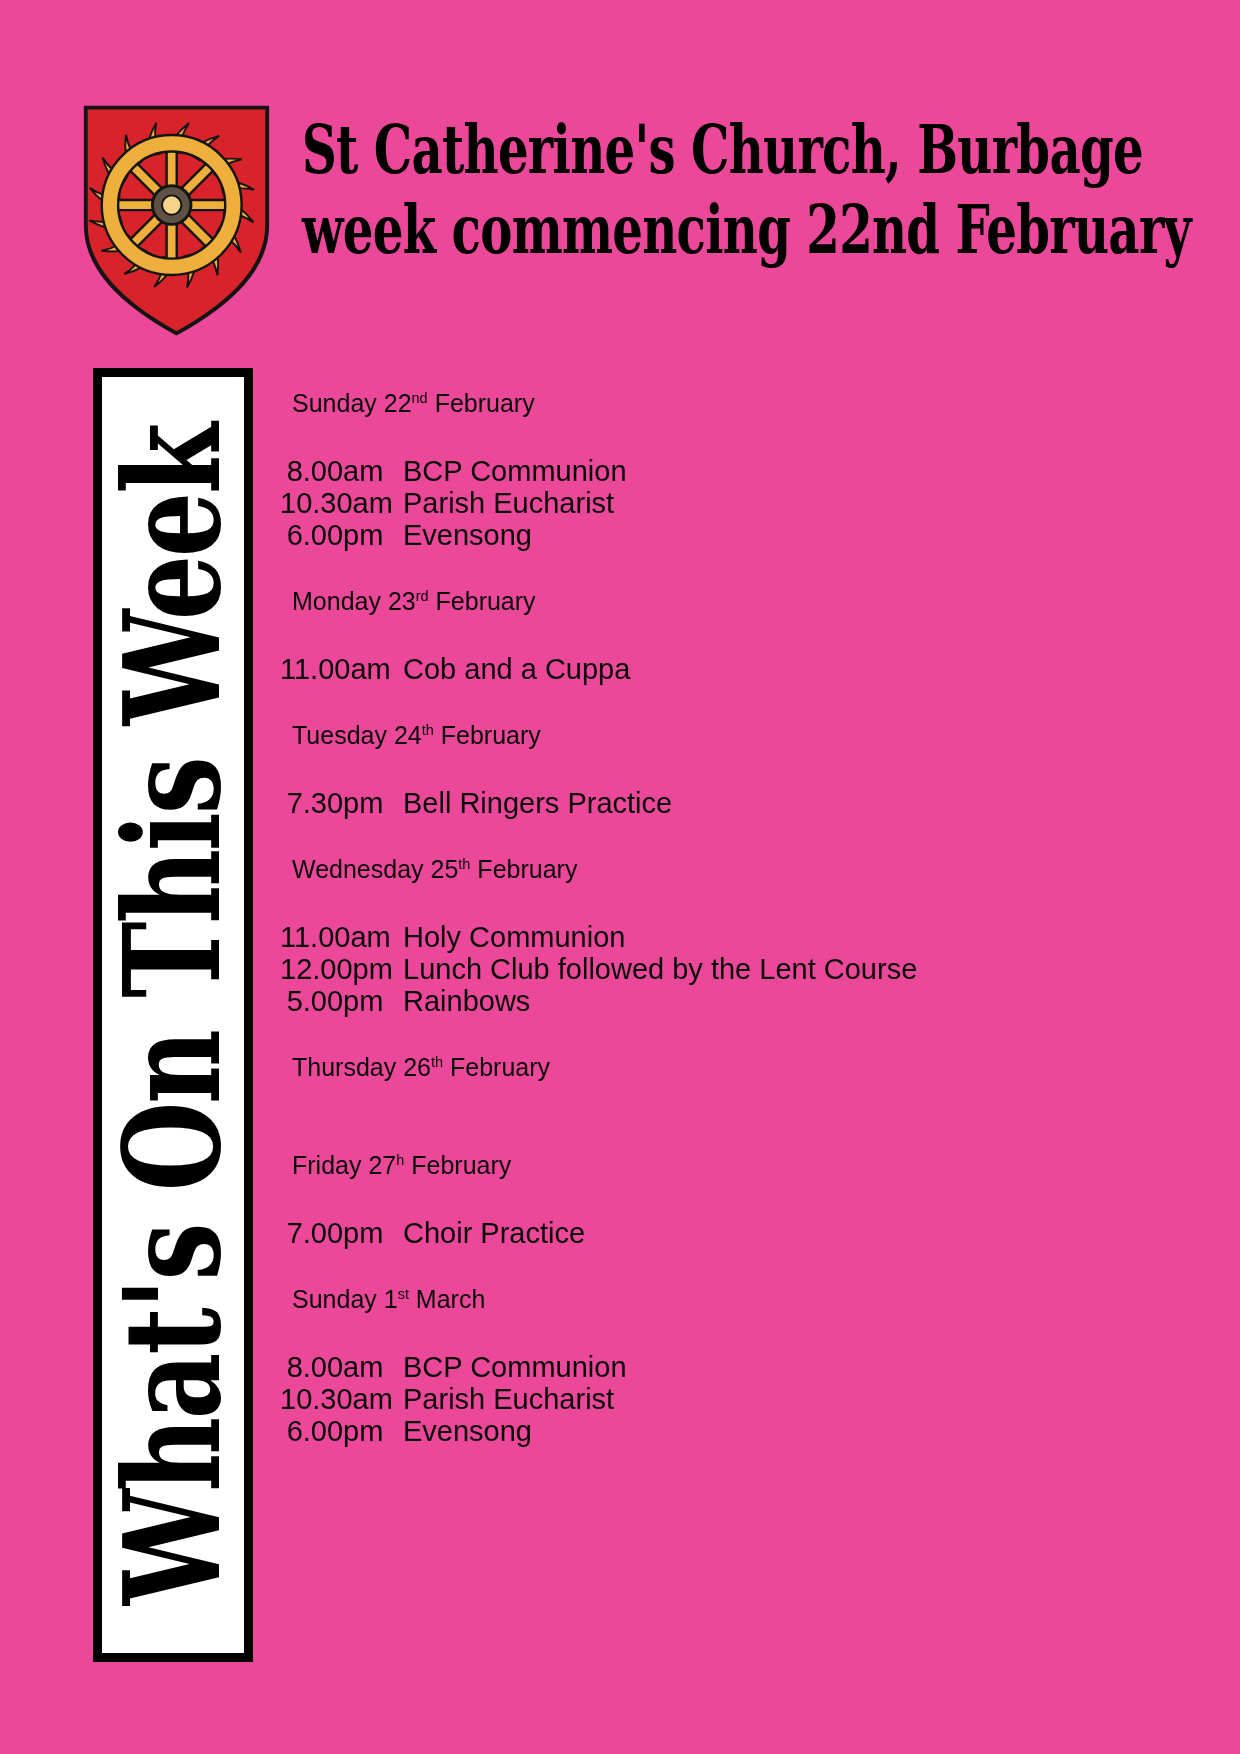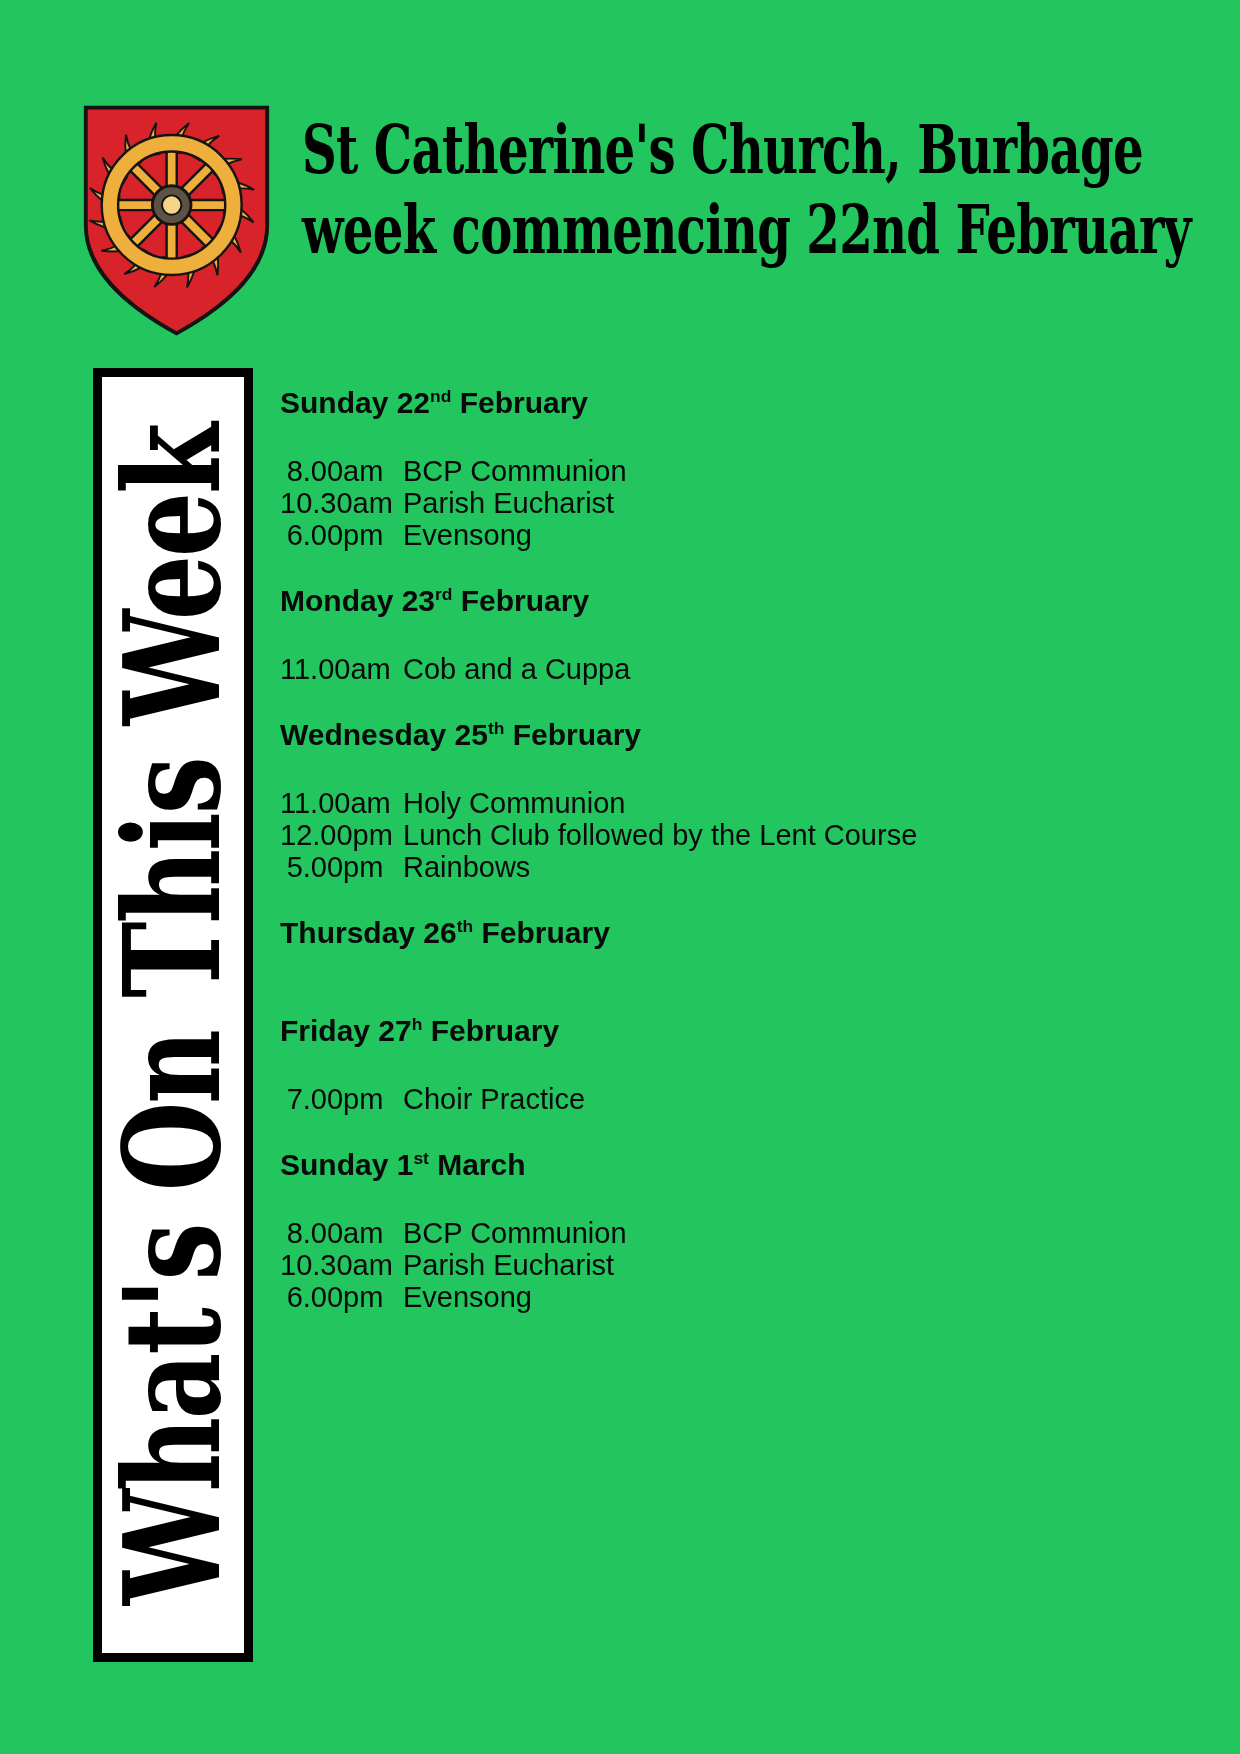--- a/index.html
+++ b/index.html
@@ -1,18 +1,18 @@
 <!DOCTYPE html>
 <html style="--shield-red: #d8232a; --wheel-gold: #efaf3d; --hub-dark: #5d5243; --hub-center: #f5d488; --outline: #141414;"><head>
 <meta charset="utf-8">
 <style>
   html,body { margin:0; padding:0; background:#fff; }
   .page {
     position:relative; width:1240px; height:1754px;
-    background:#22c55e; overflow:hidden;
+    background:#ec4899; overflow:hidden;
     font-family:"Liberation Sans", sans-serif; color:#111;
   }
 
   
   .shield-wrap { position:absolute; left:80px; top:96px; width:193px; height:248px; }
   .shield-wrap svg { width:100%; height:100%; display:block; }
 
   
   .title-line {
     position:absolute; left:302px; white-space:nowrap;
@@ -35,22 +35,23 @@
     font-family:"DejaVu Serif", serif; font-weight:bold;
     font-size:132px; letter-spacing:-3px; color:#000;
   }
 
   
   .schedule { position:absolute; left:280px; top:387px; width:720px; }
   .day-group { margin-top:34px; }
   .day-group:first-child { margin-top:0; }
   .day-group.no-events + .day-group { margin-top:66px; }
   .day-heading {
-    font-weight:bold; font-size:30px; line-height:32px; color:#0a0a0a;
+    font-weight:normal; font-size:25px; line-height:32px; color:#0a0a0a;
     white-space:pre;
+    margin-left:12px;
   }
   .day-heading sup { font-size:0.58em; vertical-align:super; line-height:0; }
   .events { margin-top:36px; }
   .event { display:flex; font-size:29px; line-height:32px; color:#0a0a0a; }
   .event .time { width:110px; text-align:center; white-space:pre; flex:none; }
   .event .label { margin-left:13px; white-space:pre; }
 </style>
 </head>
 <body>
 
@@ -125,20 +126,29 @@
       <div class="day-group">
         <div class="day-heading"><span>Monday 23</span><sup>rd</sup><span> February</span></div>
         <div class="events">
           <div class="event">
             <span class="time">11.00am</span>
             <span class="label">Cob and a Cuppa</span>
           </div>
         </div>
       </div>
       <div class="day-group">
+        <div class="day-heading"><span>Tuesday 24</span><sup>th</sup><span> February</span></div>
+        <div class="events">
+          <div class="event">
+            <span class="time">7.30pm</span>
+            <span class="label">Bell Ringers Practice</span>
+          </div>
+        </div>
+      </div>
+      <div class="day-group">
         <div class="day-heading"><span>Wednesday 25</span><sup>th</sup><span> February</span></div>
         <div class="events">
           <div class="event">
             <span class="time">11.00am</span>
             <span class="label">Holy Communion</span>
           </div>
           <div class="event">
             <span class="time">12.00pm</span>
             <span class="label">Lunch Club followed by the Lent Course</span>
           </div>

